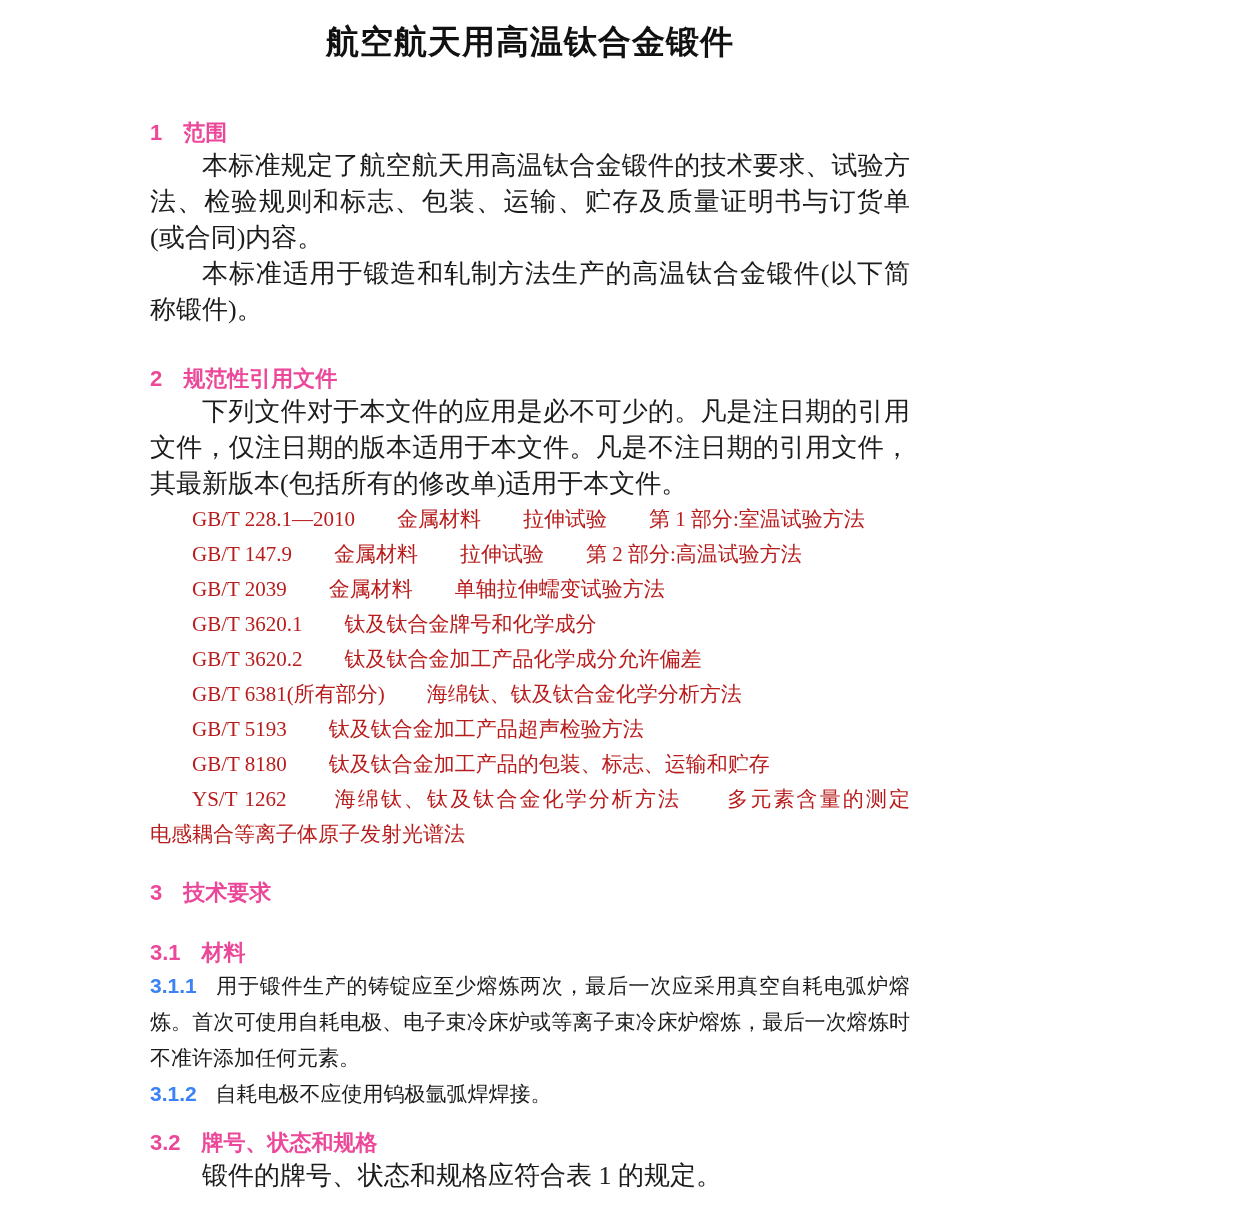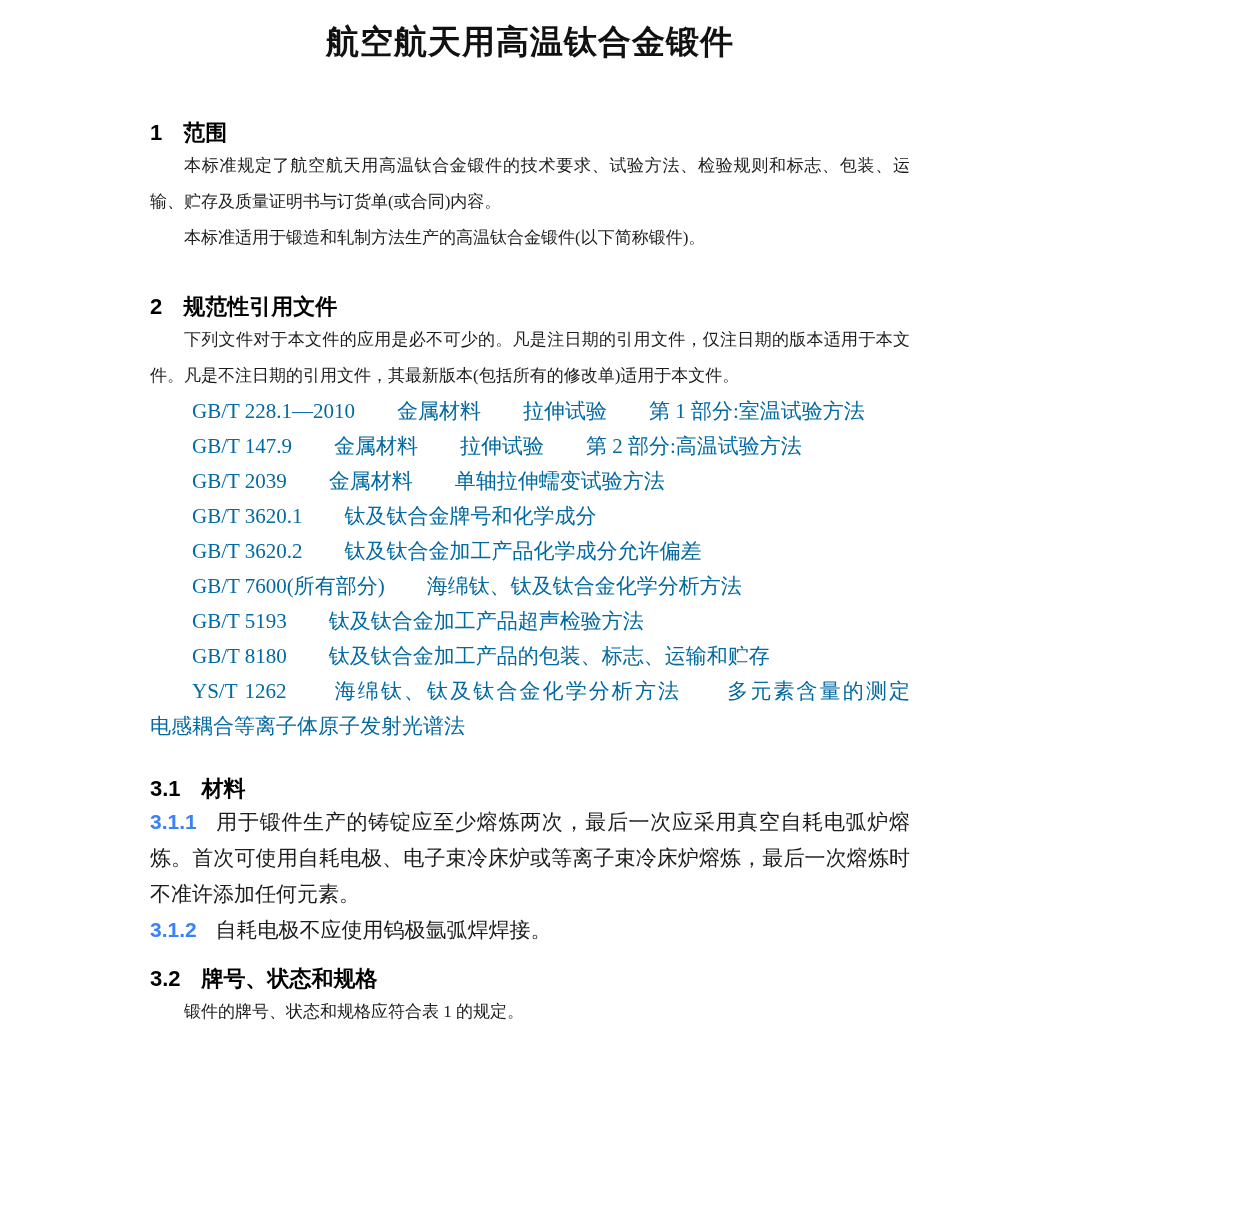--- a/index.html
+++ b/index.html
@@ -29,47 +29,47 @@
     text-align: center;
     letter-spacing: 1px;
     color: #111111;
   }
   .h-section {
     margin: 0;
     font-family: "Liberation Sans", "DejaVu Sans", sans-serif;
     font-weight: bold;
     font-size: 22px;
     line-height: 30px;
-    color: #000000;
+    color: #ec4899;
   }
   .h-section .num { margin-right: 0.95em; }
   .mt-s1  { margin-top: 54px; }
   .mt-s2  { margin-top: 36px; }
   .mt-s3  { margin-top: 26px; }
   .mt-s31 { margin-top: 30px; }
   .mt-s32 { margin-top: 16px; }
   p.body-p {
     margin: 0;
-    font-size: 17px;
+    font-size: 26px;
     line-height: 36px;
     text-align: justify;
     color: #1c1c1c;
   }
   p.indent { text-indent: 2em; }
   .mt-p1   { margin-top: 34px; }
   .mt-intro{ margin-top: 28px; }
   .mt-last { margin-top: 20px; }
   .ref-list { margin: 0; padding: 0; }
   p.ref {
     margin: 0;
     font-size: 21px;
     line-height: 35px;
     text-indent: 2em;
     text-align: justify;
-    color: #0369a1;
+    color: #b91c1c;
   }
   p.clause {
     margin: 0;
     font-size: 21px;
     line-height: 36px;
     text-align: justify;
     color: #1c1c1c;
   }
   .mt-c311 { margin-top: 16px; }
   p.clause .cnum {
@@ -98,26 +98,29 @@
   </h2>
 
   <p class="body-p indent mt-intro">下列文件对于本文件的应用是必不可少的。凡是注日期的引用文件，仅注日期的版本适用于本文件。凡是不注日期的引用文件，其最新版本(包括所有的修改单)适用于本文件。</p>
 
   <div class="ref-list">
     <p class="ref">GB/T 228.1—2010　　金属材料　　拉伸试验　　第 1 部分:室温试验方法</p>
     <p class="ref">GB/T 147.9　　金属材料　　拉伸试验　　第 2 部分:高温试验方法</p>
     <p class="ref">GB/T 2039　　金属材料　　单轴拉伸蠕变试验方法</p>
     <p class="ref">GB/T 3620.1　　钛及钛合金牌号和化学成分</p>
     <p class="ref">GB/T 3620.2　　钛及钛合金加工产品化学成分允许偏差</p>
-    <p class="ref">GB/T 7600(所有部分)　　海绵钛、钛及钛合金化学分析方法</p>
+    <p class="ref">GB/T 6381(所有部分)　　海绵钛、钛及钛合金化学分析方法</p>
     <p class="ref">GB/T 5193　　钛及钛合金加工产品超声检验方法</p>
     <p class="ref">GB/T 8180　　钛及钛合金加工产品的包装、标志、运输和贮存</p>
     <p class="ref">YS/T 1262　　海绵钛、钛及钛合金化学分析方法　　多元素含量的测定　　电感耦合等离子体原子发射光谱法</p>
   </div>
 
+  <h2 class="h-section mt-s3">
+    <span class="num">3</span><span>技术要求</span>
+  </h2>
 
   <h2 class="h-section mt-s31">
     <span class="num">3.1</span><span>材料</span>
   </h2>
 
   <p class="clause mt-c311">
     <span class="cnum">3.1.1</span><span>用于锻件生产的铸锭应至少熔炼两次，最后一次应采用真空自耗电弧炉熔炼。首次可使用自耗电极、电子束冷床炉或等离子束冷床炉熔炼，最后一次熔炼时不准许添加任何元素。</span>
   </p>
 
   <p class="clause">

